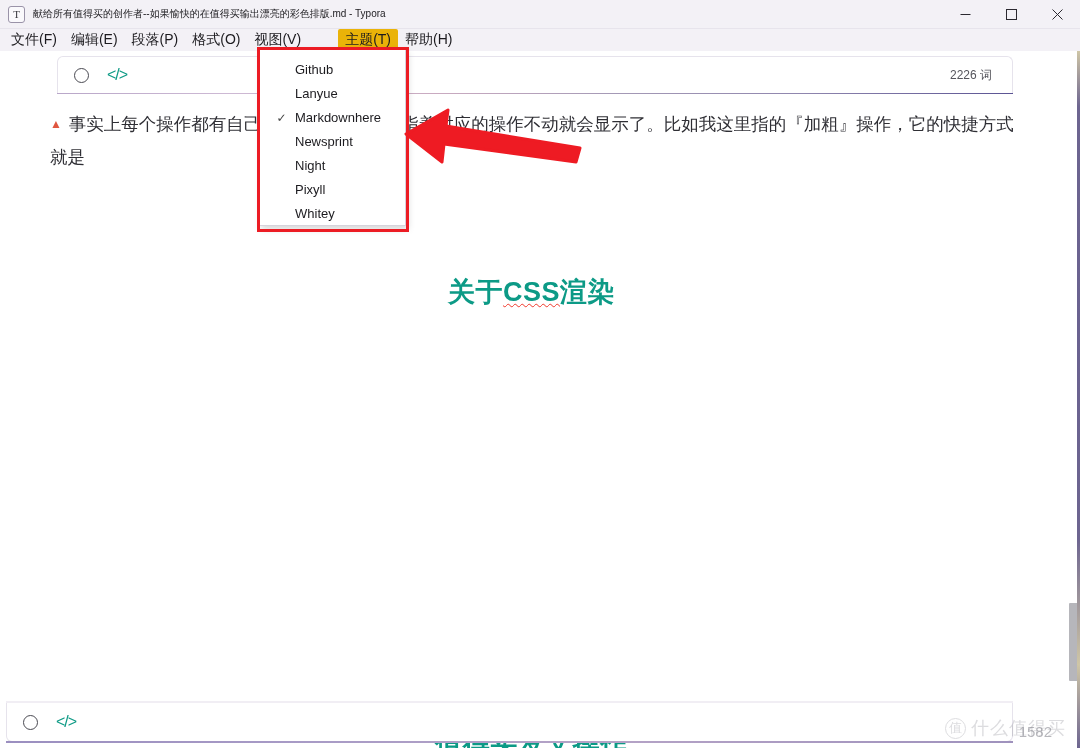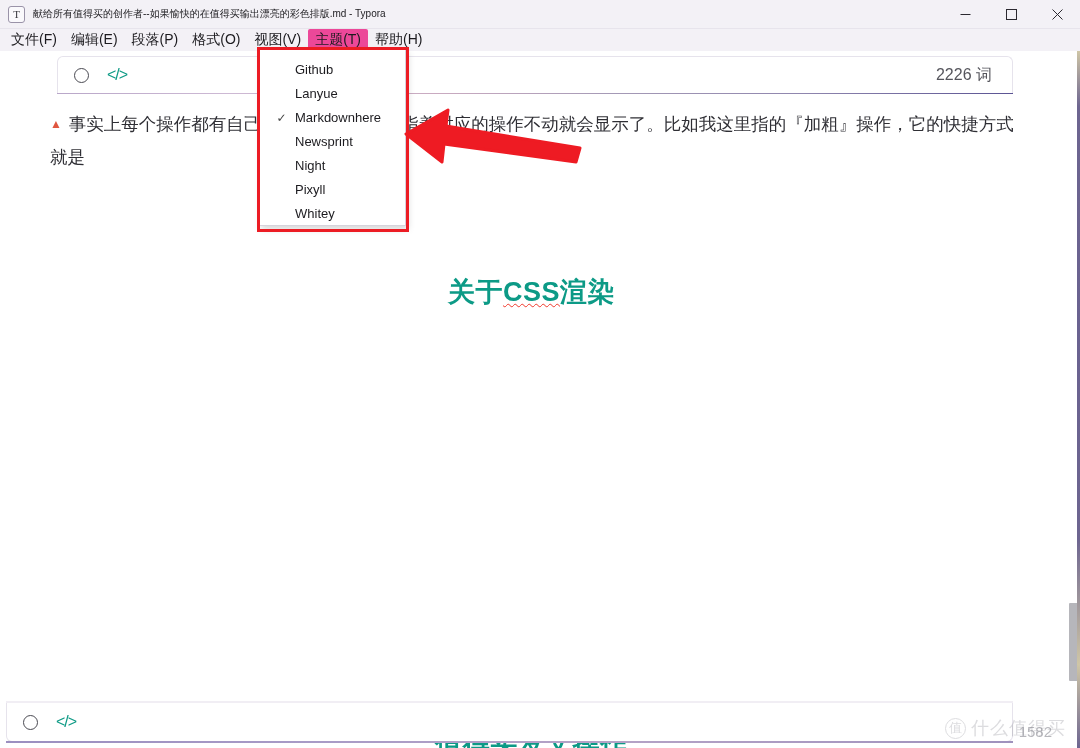--- a/index.html
+++ b/index.html
@@ -63,21 +63,22 @@
     padding-left: 4px;
   }
   .menu-item {
     font-size: 14px;
     color: #1c1b1f;
     padding: 2px 7px 3px 7px;
     white-space: nowrap;
     border-radius: 2px;
   }
   .menu-item.active {
-    background: #ec4899;
+    background: #eab308;
+    margin-left: 30px;
   }
 
   
   #editor-body {
     position: absolute; left: 0; top: 51px;
     width: 1080px; height: 697px;
     background: #ffffff;
     overflow: hidden;
   }
 
@@ -109,21 +110,21 @@
     border-radius: 50%;
   }
   .code-icon {
     color: #0f9b86;
     font-size: 16px;
     font-family: "Liberation Sans", sans-serif;
     letter-spacing: -1px;
   }
   #word-count {
     margin-left: auto; margin-right: 20px;
-    font-size: 16px;
+    font-size: 12px;
     color: #55555c;
     white-space: nowrap;
   }
 
   
   #doc-content {
     position: absolute; left: 0; top: 43px;
     width: 1063px; height: 654px;
     background: #ffffff;
     overflow: hidden;

